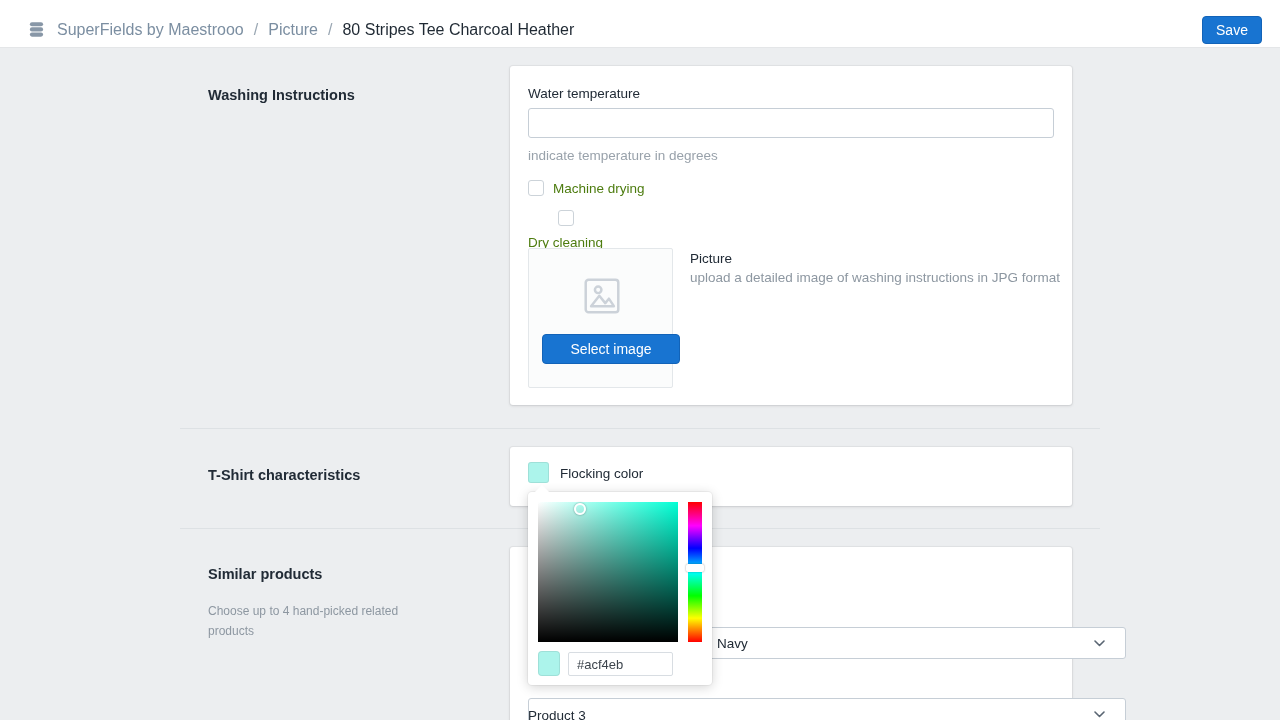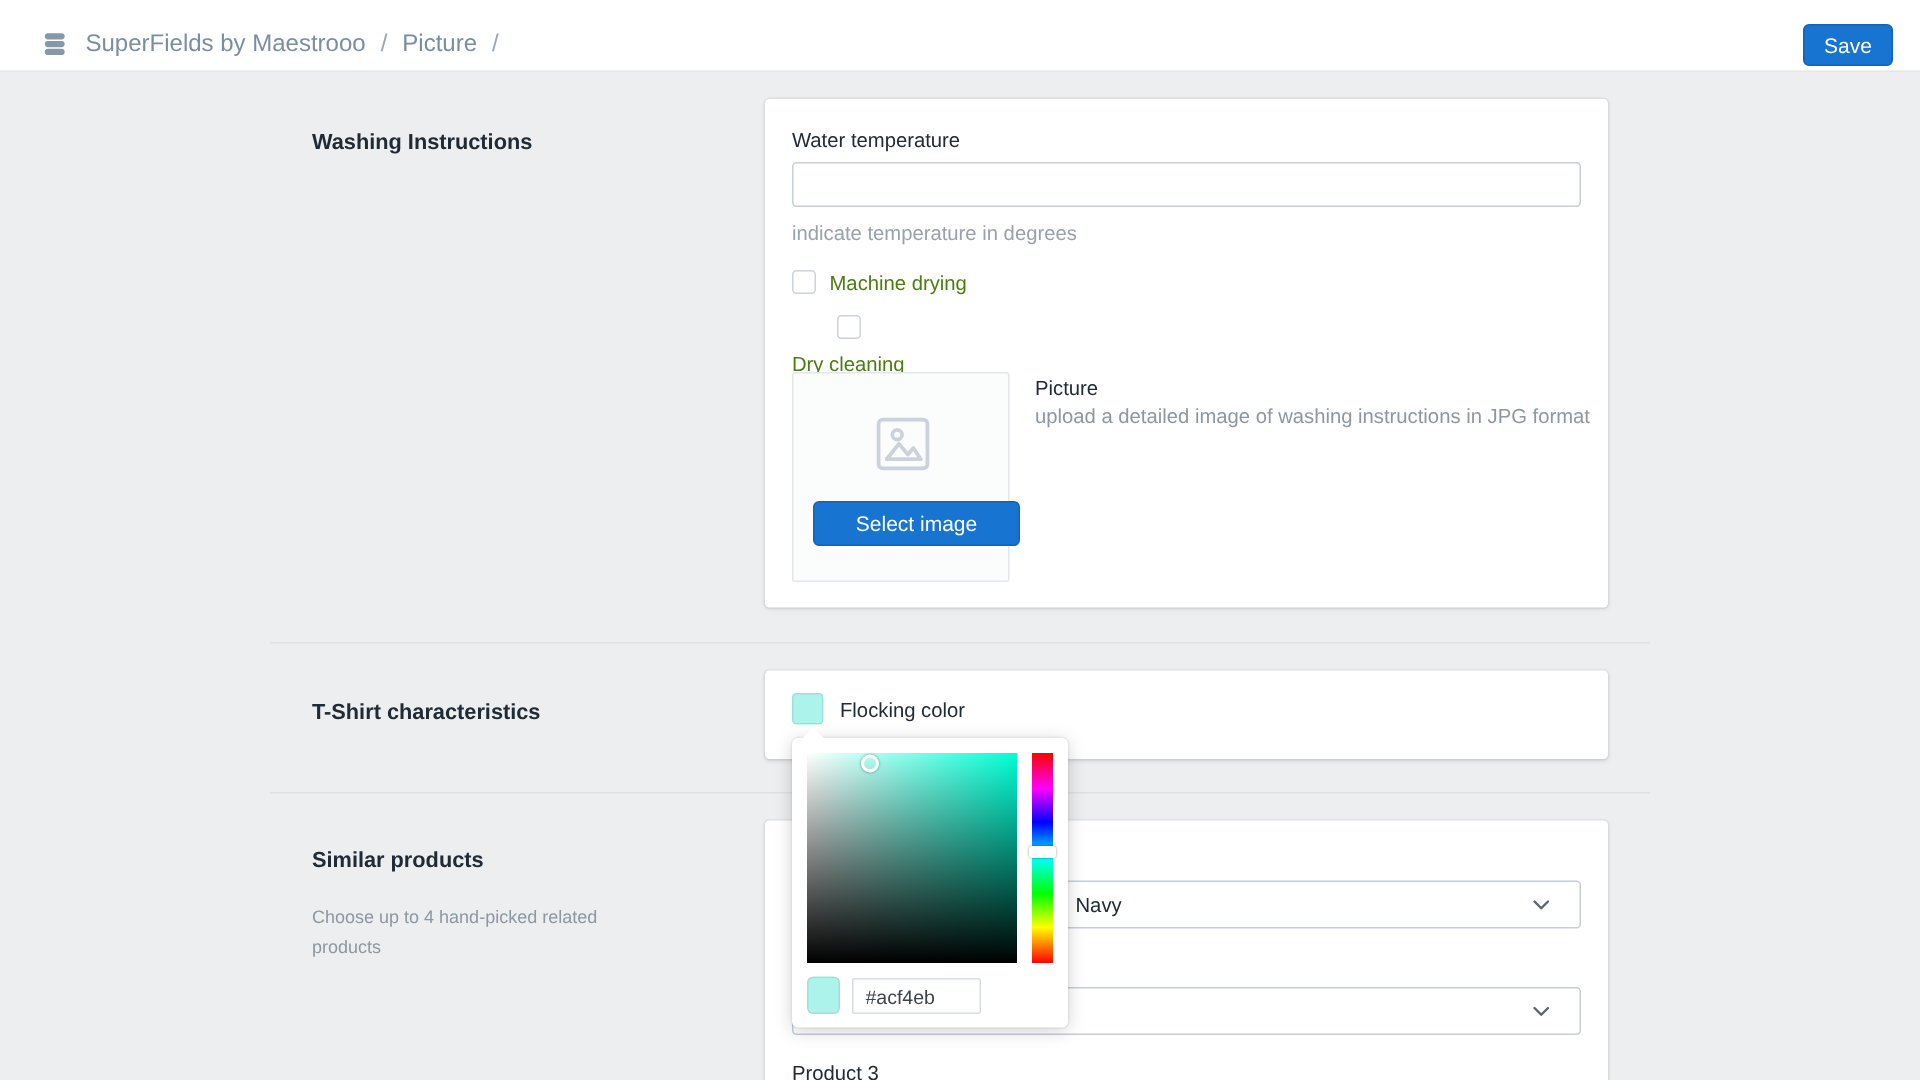--- a/index.html
+++ b/index.html
@@ -101,30 +101,30 @@
   }
   .hue-handle {
     position:absolute; left:-2px; width:18px; height:8px; background:#fff;
     border-radius:2px; box-shadow:0 0 2px rgba(0,0,0,.4);
   }
   .picker-swatch {
     position:absolute; left:10px; top:159px; width:22px; height:25px;
     border-radius:4px; box-shadow:inset 0 0 0 1px rgba(0,0,0,.08);
   }
   .hex-input {
-    position:absolute; left:40px; top:160px; width:86px; height:24px;
+    position:absolute; left:40px; top:160px; width:105px; height:24px;
     border:1px solid #d8dde2; border-radius:2px; font-size:13px; color:#3c444c;
     padding:0 8px; outline:none; font-family:"Liberation Sans",sans-serif;
   }
 
   
   .select {
-    position:absolute; left:18px; width:526px; height:32px;
+    position:absolute; left:18px; width:598px; height:32px;
     border:1px solid #c6ced6; border-radius:3px; background:#fff;
-    display:flex; align-items:center; padding:0 20px; cursor:pointer;
+    display:flex; align-items:center; padding:0 20px; cursor:pointer;margin-top:40px;
   }
   .select-1 { top:40px; }
   .select-2 { top:111px; }
   .select-value { font-size:13.5px; color:#212b36; flex:1; }
   .select-1 .select-value { padding-left:168px; }
   .chevron { display:flex; align-items:center; }
   .product3-label { position:absolute; left:18px; top:161px; font-size:13.5px; color:#212b36; }
 </style>
 </head>
 <body>
@@ -135,20 +135,21 @@
       <rect x="2" y="1.2" width="14" height="4.4" rx="2.2"></rect>
       <rect x="2" y="6.7" width="14" height="4.4" rx="2.2"></rect>
       <rect x="2" y="12.2" width="14" height="4.4" rx="2.2"></rect>
     </svg>
   </span>
   <div class="crumbs">
     <span class="crumb-muted">SuperFields by Maestrooo</span>
     <span class="crumb-sep">/</span>
     <span class="crumb-muted">Picture</span>
     <span class="crumb-sep">/</span>
+    <span class="crumb-current">80 Stripes Tee Charcoal Heather</span>
   </div>
   <div class="spacer"></div>
   <button class="btn-primary save-btn">Save</button>
 </div>
 
 <div class="sec-title" style="top:87px;">Washing Instructions</div>
 
 <div class="card card-washing">
   <div class="field-label" style="top:20px;">Water temperature</div>
   <input class="text-input" style="top: 42px;" type="text" value="">

